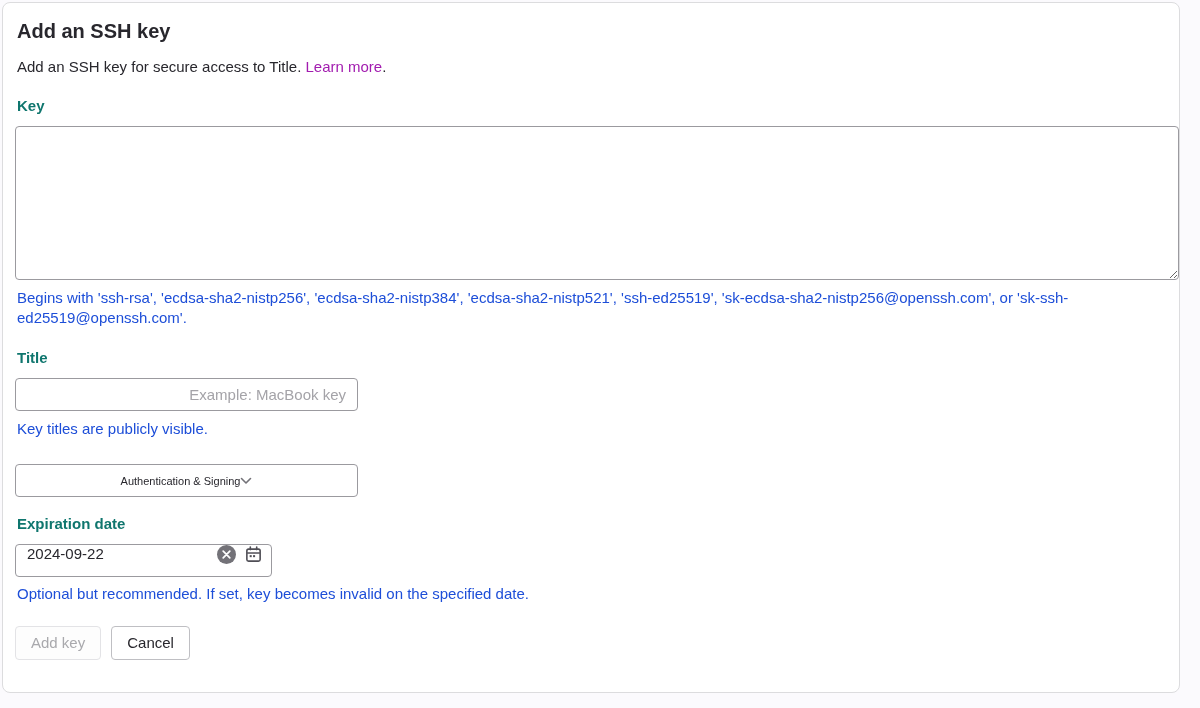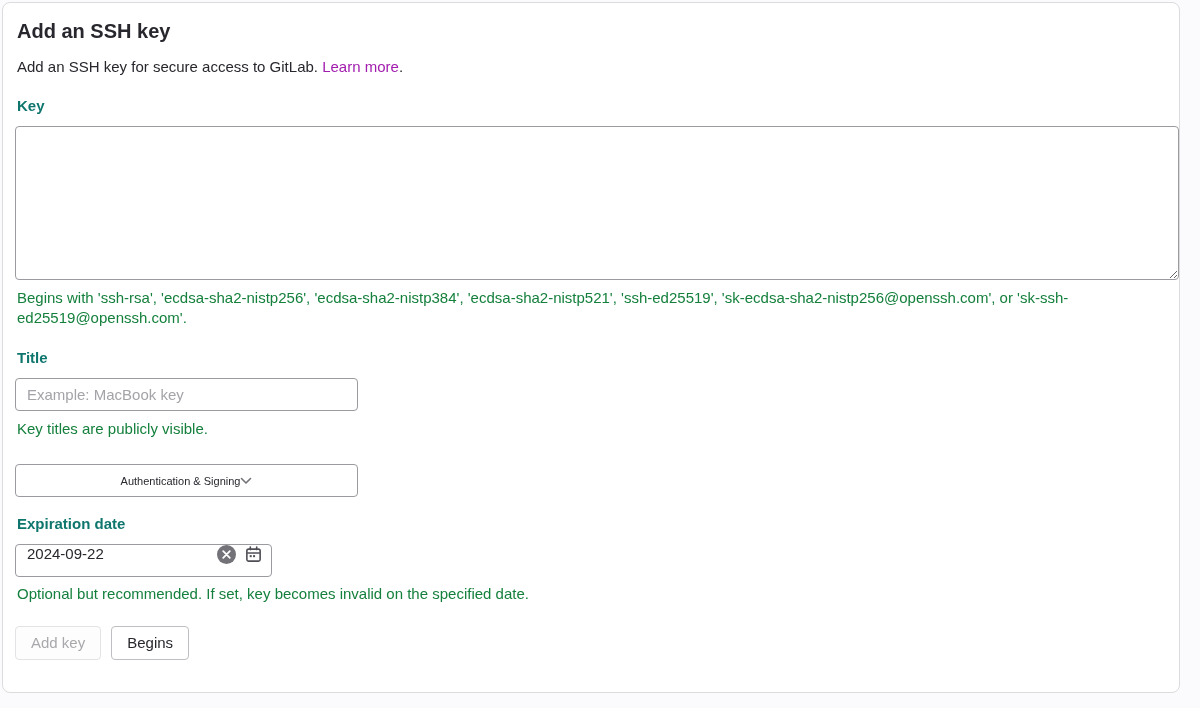--- a/index.html
+++ b/index.html
@@ -58,38 +58,39 @@
     font-size: 14px;
     color: #28272d;
     background: #fff;
     resize: both;
     outline: none;
   }
   .form-text {
     margin: 8px 0 0 2px;
     font-size: 15px;
     line-height: 20px;
-    color: #15803d;
+    color: #1d4ed8;
     max-width: 1164px;
   }
   .group-title { margin-top: 22px; }
   .group-usage { margin-top: 25px; }
   .group-expiry { margin-top: 19px; }
   .text-input {
     box-sizing: border-box;
     width: 343px;
     height: 33px;
     border: 1px solid #9b9a9f;
     border-radius: 4px;
     padding: 0 11px;
     font-family: "Liberation Sans", sans-serif;
     font-size: 15px;
     color: #28272d;
     background: #fff;
     outline: none;
+    text-align: right;
   }
   .text-input::placeholder { color: #a4a3a8; opacity: 1; }
   .select-control {
     box-sizing: border-box;
     width: 343px;
     height: 33px;
     border: 1px solid #9b9a9f;
     border-radius: 4px;
     padding: 0 12px;
     display: flex;
@@ -165,21 +166,21 @@
     font-weight: 400;
   }
 </style>
 </head>
 <body>
 
 <div class="panel">
 
   <h1 class="page-title">Add an SSH key</h1>
 
-  <p class="description"><span>Add an SSH key for secure access to GitLab. </span><a class="link">Learn more</a><span>.</span></p>
+  <p class="description"><span>Add an SSH key for secure access to Title. </span><a class="link">Learn more</a><span>.</span></p>
 
   <div class="form-group">
     <label class="form-label">Key</label>
     <textarea class="ssh-key-textarea" spellcheck="false" style=""></textarea>
     <p class="form-text">Begins with 'ssh-rsa', 'ecdsa-sha2-nistp256', 'ecdsa-sha2-nistp384', 'ecdsa-sha2-nistp521', 'ssh-ed25519', 'sk-ecdsa-sha2-nistp256@openssh.com', or 'sk-ssh-ed25519@openssh.com'.</p>
   </div>
 
   <div class="form-group group-title">
     <label class="form-label">Title</label>
     <input type="text" class="text-input" placeholder="Example: MacBook key" style="">
@@ -219,16 +220,16 @@
             <rect x="7.6" y="8.6" width="1.9" height="1.9" fill="#4f4e55"></rect>
           </svg>
         </span>
       </span>
     </div>
     <p class="form-text help-tight">Optional but recommended. If set, key becomes invalid on the specified date.</p>
   </div>
 
   <div class="footer">
     <button class="btn btn-disabled" disabled="">Add key</button>
-    <button class="btn btn-default">Begins</button>
+    <button class="btn btn-default">Cancel</button>
   </div>
 
 </div>
 
 </body></html>

